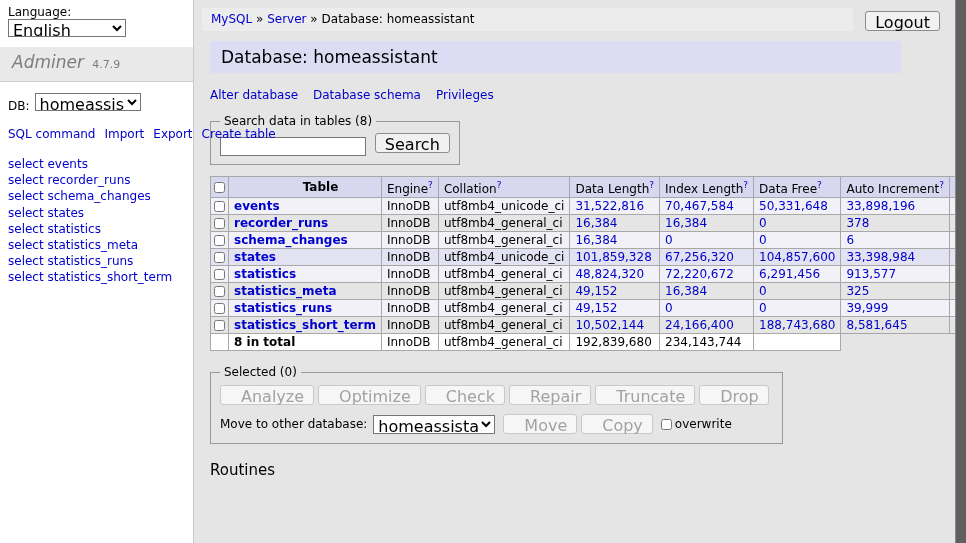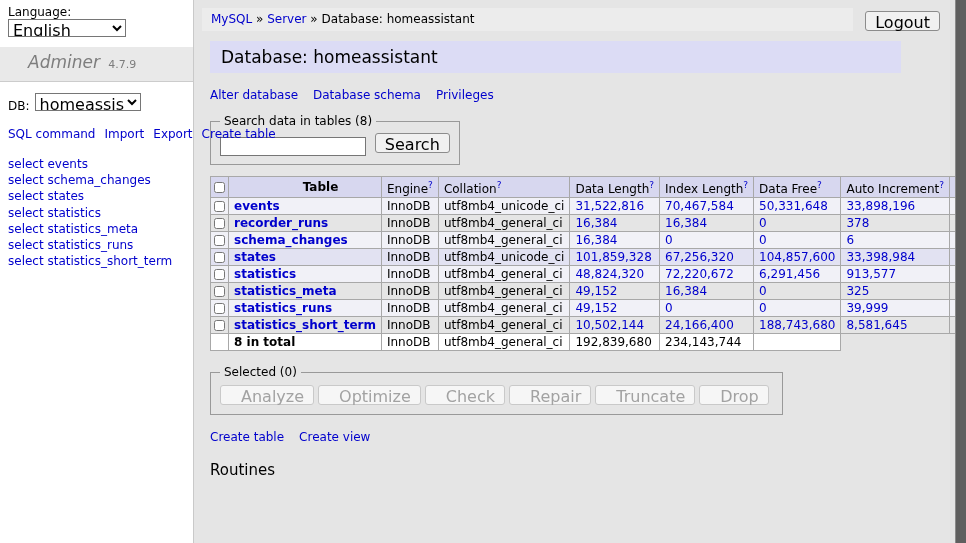--- a/index.html
+++ b/index.html
@@ -21,21 +21,21 @@
     padding: 1px 9px; height: 20px; color: #000; cursor: pointer;
   }
   button:disabled { color: #a2a2a2; border-color: #c9c9c9; background: #f6f6f6; cursor: default; padding-left: 20px; }
   input[type="checkbox"] { width: 11px; height: 11px; margin: 0; vertical-align: middle; }
 
   
   .sidebar { position: absolute; top: 0; left: 0; width: 194px; height: 543px; border-right: 1px solid #c9c9c9; background: #fff; }
   .lang-row { padding: 5px 0 0 8px; }
   .lang-row label { margin-right: 5px; }
   .lang-row select { width: 118px; height: 18px; }
-  h1 { margin: 8px 0 0; padding: 6px 28px 7px; background: #e9e9e9; border-bottom: 1px solid #ccc; font-weight: normal; font-size: 17px; line-height: 19px; }
+  h1 { margin: 8px 0 0; padding: 6px 12px 7px; background: #e9e9e9; border-bottom: 1px solid #ccc; font-weight: normal; font-size: 17px; line-height: 19px; }
   .app-name { font-style: italic; color: #7d7d7d; }
   .app-version { font-size: 11px; color: #7d7d7d; margin-left: 3px; }
   .db-row { padding: 11px 0 0 8px; }
   .db-row label { margin-right: 5px; }
   .db-row select { width: 106px; height: 18px; }
   .primary-links { margin: 12px 8px 0; width: 168px; line-height: 1.5; }
   .primary-links a { margin-right: 9px; white-space: nowrap; }
   .table-links { margin: 13px 8px 0; }
   .table-links a { display: block; line-height: 1.35; }
 
@@ -91,20 +91,21 @@
     <h1>
       <span class="app-name">Adminer</span>
       <span class="app-version">4.7.9</span>
     </h1>
     <div class="db-row">
       <label>DB:</label><select><option>homeassistant</option></select>
     </div>
     <p class="primary-links"><a href="#">SQL command</a><a href="#">Import</a><a href="#">Export</a><a href="#">Create table</a></p>
     <p class="table-links">
         <a href="#">select events</a>
+        <a href="#">select recorder_runs</a>
         <a href="#">select schema_changes</a>
         <a href="#">select states</a>
         <a href="#">select statistics</a>
         <a href="#">select statistics_meta</a>
         <a href="#">select statistics_runs</a>
         <a href="#">select statistics_short_term</a>
       </p>
   </aside>
 
   <div class="main">
@@ -247,23 +248,32 @@
               <td class="num">192,839,680</td>
               <td class="num">234,143,744</td>
               <td class="num"></td>
             </tr>
           </tbody>
       </table>
 
       <fieldset class="selected-fs">
         <legend>Selected (0)</legend>
         <div class="btn-row"><button disabled="">Analyze</button><button disabled="">Optimize</button><button disabled="">Check</button><button disabled="">Repair</button><button disabled="">Truncate</button><button disabled="">Drop</button></div>
+        <div class="move-row">
+          <span>Move to other database:</span>
+          <select><option>homeassistant</option></select>
+          <button disabled="">Move</button>
+          <button disabled="">Copy</button>
+          <label class="ovw">
+            <input type="checkbox" style="">
+              <span>overwrite</span>
+          </label>
+        </div>
       </fieldset>
 
-      <p class="action-links"><a href="#">Create table</a><a href="#">Create view</a></p>
 
       <h3>Routines</h3>
       
 
       
     </div>
   </div>
 
   <div class="scrollbar"></div>
 </div>

